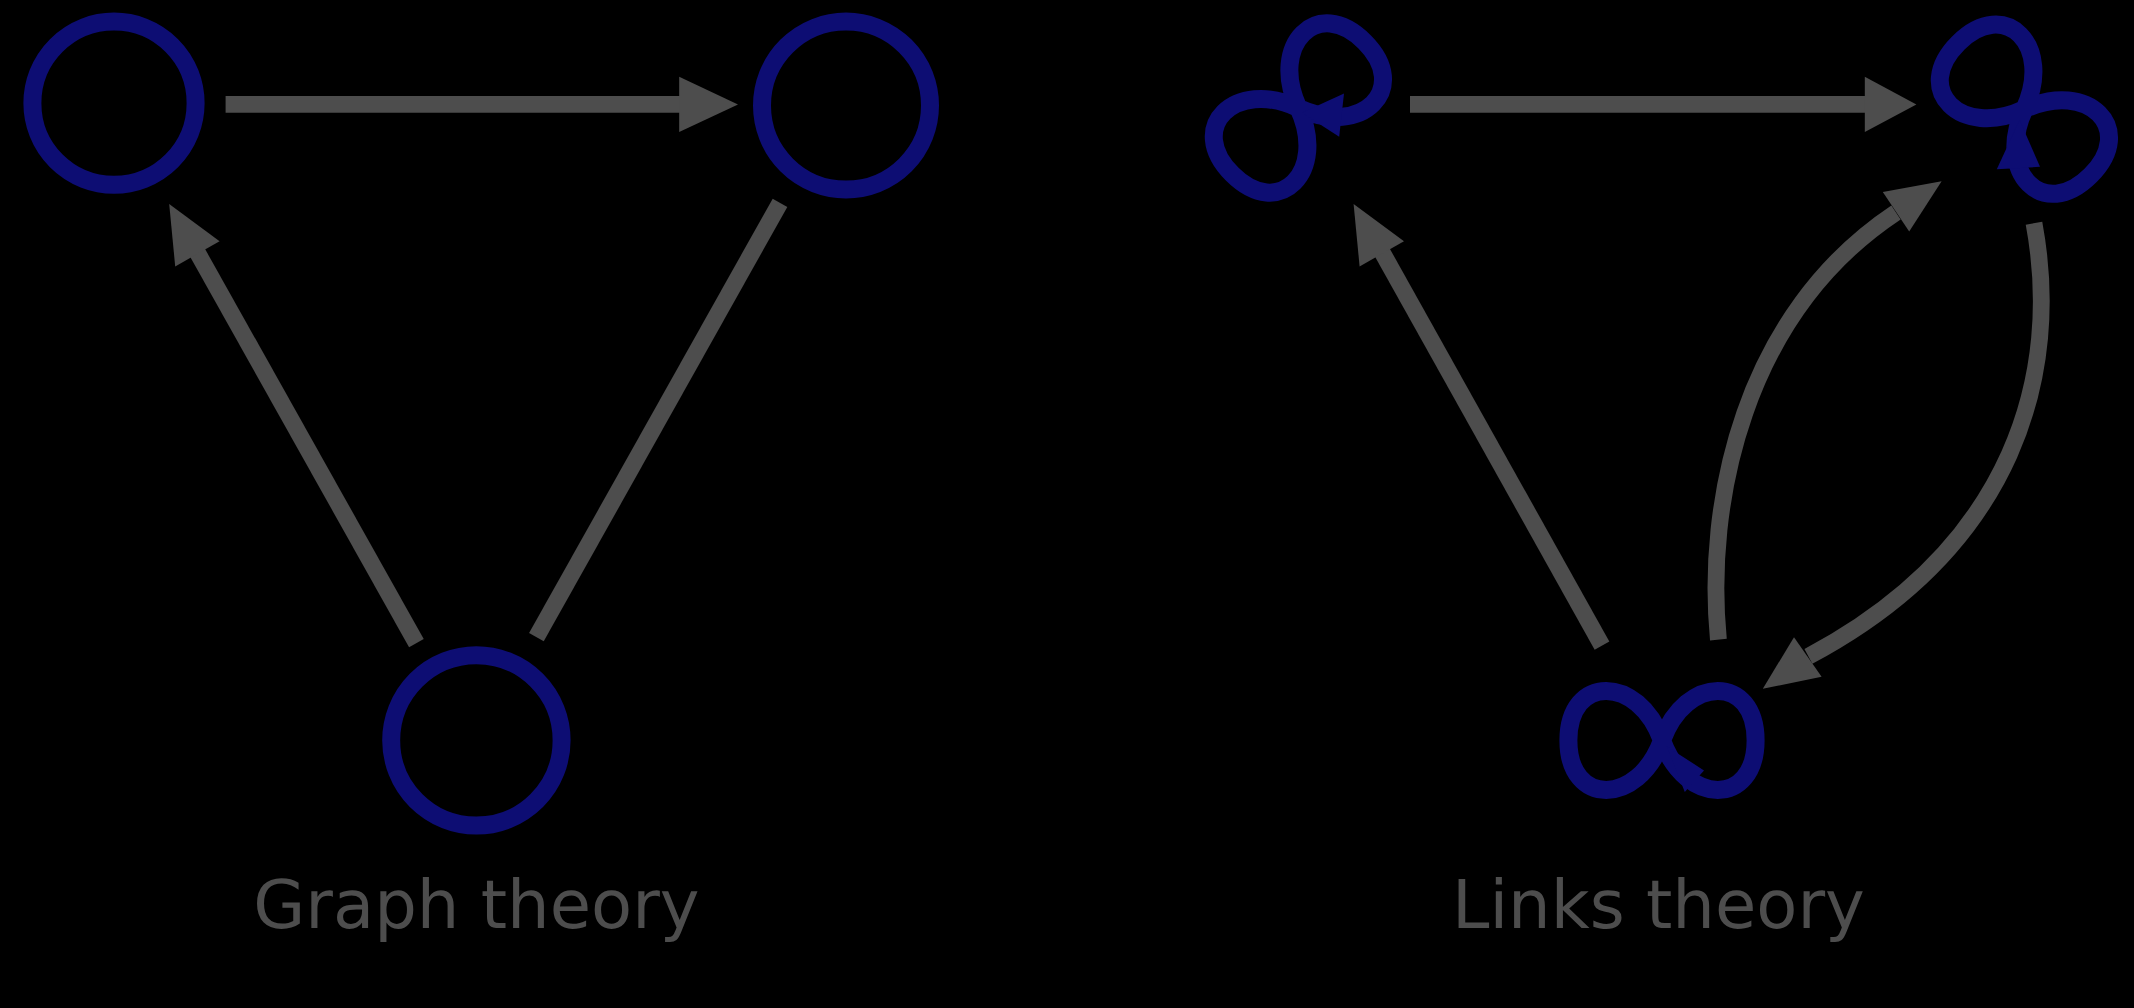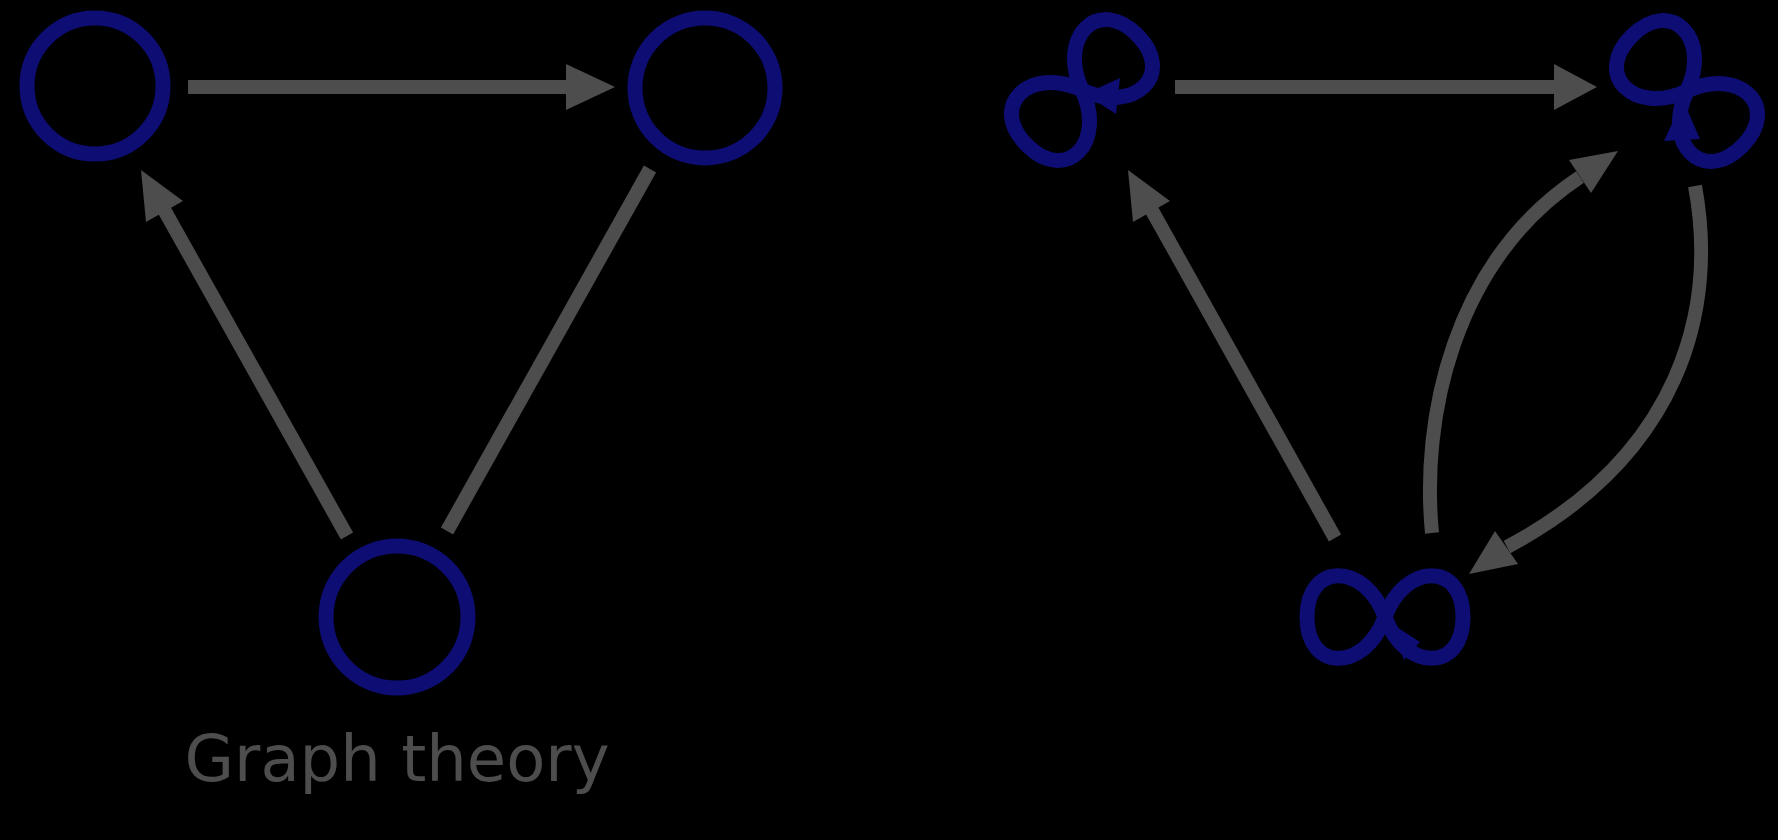--- a/index.html
+++ b/index.html
@@ -33,21 +33,21 @@
   }
   .edge-fill {
     fill: var(--edge-color, #4d4d4d);
     stroke: none;
   }
   .label {
     position: absolute;
     top: 722px;
     transform: translateX(-50%);
     color: var(--label-color, #4d4d4d);
-    font-size: 64px;
+    font-size: 56px;
     line-height: 1.18;
     white-space: nowrap;
     letter-spacing: 0px;
   }
   .label-left  { left: 397px; }
   .label-right { left: 1382px; }
 </style>
 </head>
 <body>
 
@@ -108,13 +108,14 @@
 
       <g>
         <path class="edge-stroke" stroke-width="14" d="M 1695 186 C 1718 310 1680 455 1507 547"></path>
         <polygon class="edge-fill" points="1469,574 1495,531 1518,564"></polygon>
       </g>
     </g>
   </svg>
 
   <div class="label label-left">Graph theory</div>
 
+  <div class="label label-right">Links theory</div>
 </div>
 
 </body></html>

